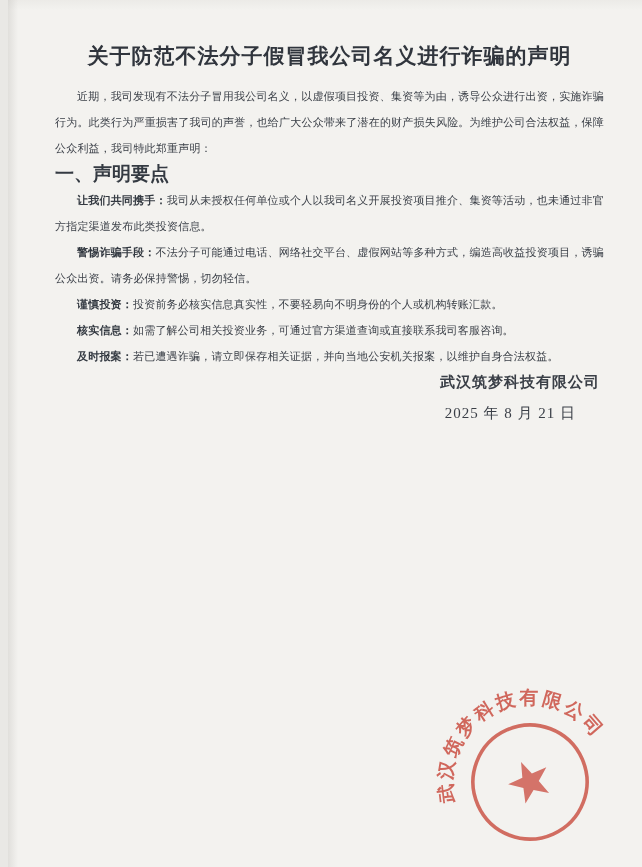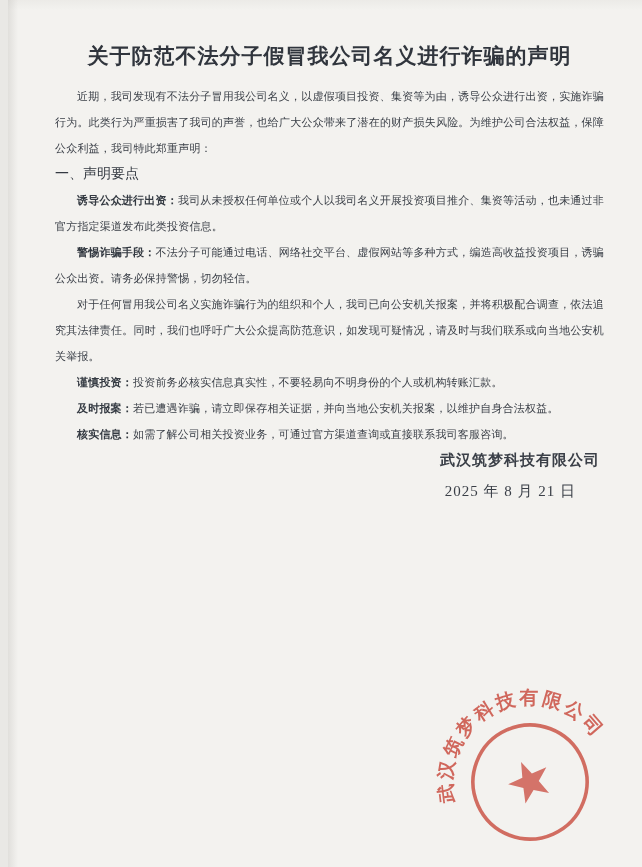--- a/index.html
+++ b/index.html
@@ -33,23 +33,23 @@
   .para {
     margin: 0;
     font-size: 11px;
     line-height: 26px;
     text-align: justify;
     text-indent: 2em;
     letter-spacing: 0.2px;
   }
   .sec-heading {
     margin: 0;
-    font-size: 14px;
+    font-size: 19px;
     line-height: 26px;
-    font-weight: normal;
+    font-weight: bold;
     color: #343a42;
     text-indent: 0;
   }
   .para b { font-weight: bold; color: #343a42; }
   .signature {
     margin-top: 0;
     text-align: right;
     font-size: 15px;
     line-height: 26px;
   }
@@ -75,34 +75,33 @@
 <body>
 
 <div class="page">
 
   <h1 class="doc-title">关于防范不法分子假冒我公司名义进行诈骗的声明</h1>
 
   <p class="para">近期，我司发现有不法分子冒用我公司名义，以虚假项目投资、集资等为由，诱导公众进行出资，实施诈骗行为。此类行为严重损害了我司的声誉，也给广大公众带来了潜在的财产损失风险。为维护公司合法权益，保障公众利益，我司特此郑重声明：</p>
 
   <h2 class="sec-heading">一、声明要点</h2>
 
-  <p class="para"><b>诱导公众进行出资：</b><span>我司从未授权任何单位或个人以我司名义开展投资项目推介、集资等活动，也未通过非官方指定渠道发布此类投资信息。</span></p>
+  <p class="para"><b>让我们共同携手：</b><span>我司从未授权任何单位或个人以我司名义开展投资项目推介、集资等活动，也未通过非官方指定渠道发布此类投资信息。</span></p>
 
   <p class="para"><b>警惕诈骗手段：</b><span>不法分子可能通过电话、网络社交平台、虚假网站等多种方式，编造高收益投资项目，诱骗公众出资。请务必保持警惕，切勿轻信。</span></p>
 
 
 
-  <p class="para"><span>对于任何冒用我公司名义实施诈骗行为的组织和个人，我司已向公安机关报案，并将积极配合调查，依法追究其法律责任。同时，我们也呼吁广大公众提高防范意识，如发现可疑情况，请及时与我们联系或向当地公安机关举报。</span></p>
 
 
   <p class="para"><b>谨慎投资：</b><span>投资前务必核实信息真实性，不要轻易向不明身份的个人或机构转账汇款。</span></p>
 
+  <p class="para"><b>核实信息：</b><span>如需了解公司相关投资业务，可通过官方渠道查询或直接联系我司客服咨询。</span></p>
+
   <p class="para"><b>及时报案：</b><span>若已遭遇诈骗，请立即保存相关证据，并向当地公安机关报案，以维护自身合法权益。</span></p>
-
-  <p class="para"><b>核实信息：</b><span>如需了解公司相关投资业务，可通过官方渠道查询或直接联系我司客服咨询。</span></p>
 
 
   <div class="signature">
     <div class="sig-company">武汉筑梦科技有限公司</div>
     <div class="sig-date">2025 年 8 月 21 日</div>
   </div>
 
   <svg class="seal" width="240" height="215" viewBox="0 0 240 215" aria-hidden="true">
     <defs>
       <path id="sealArc" d="M -73.3 26.7 A 78 78 0 1 1 73.3 26.7" fill="none"></path>

